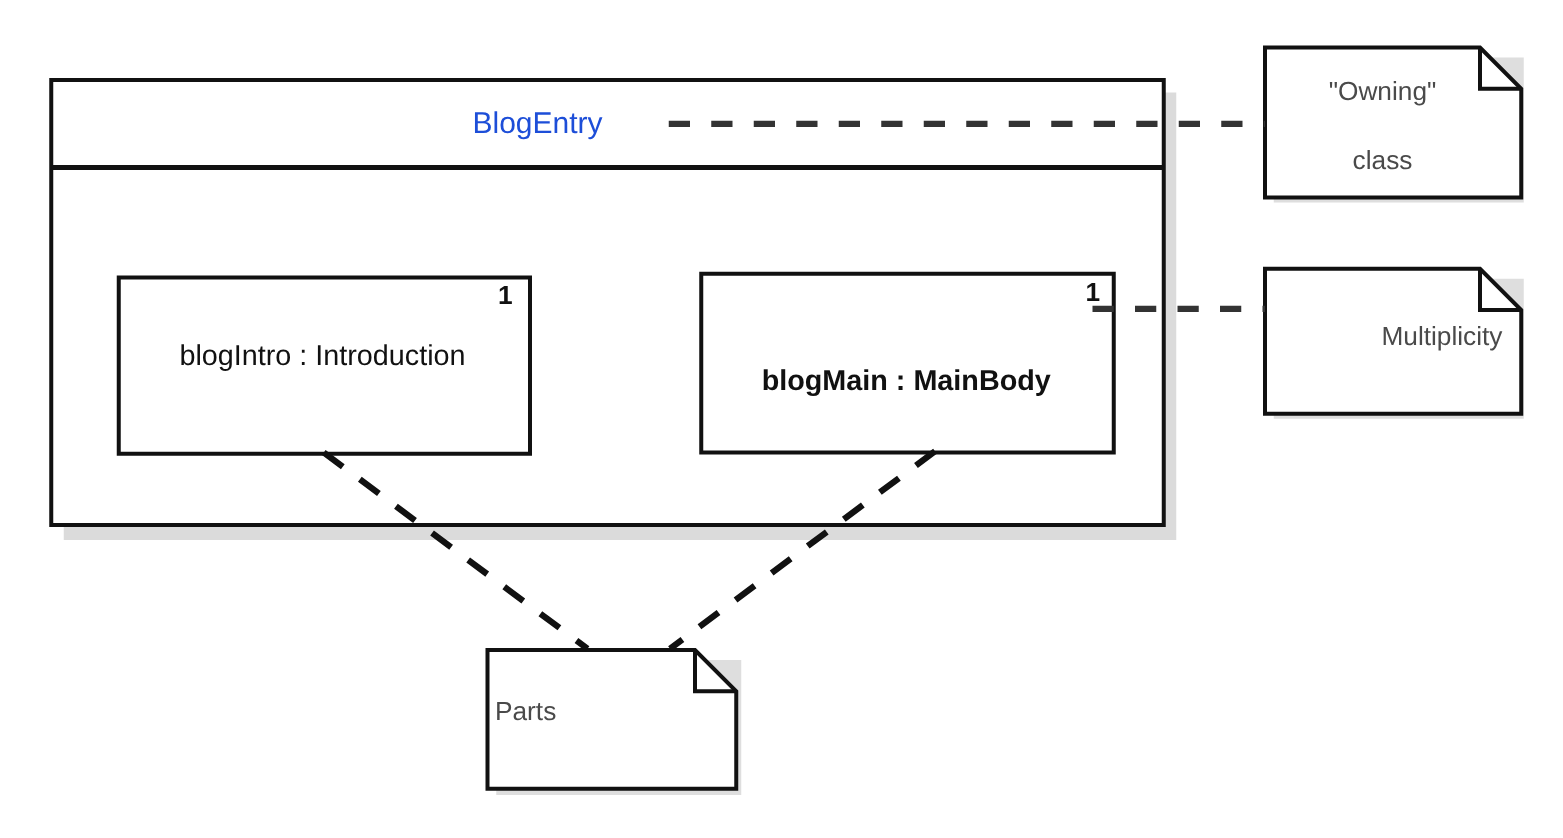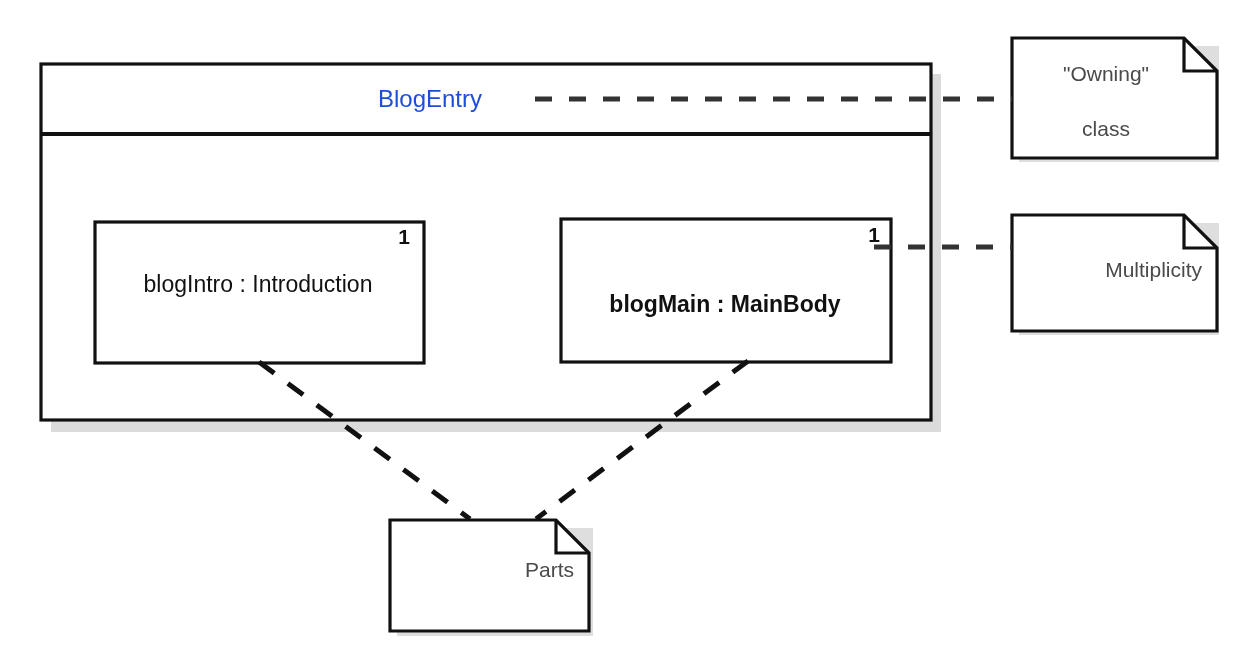--- a/index.html
+++ b/index.html
@@ -93,21 +93,21 @@
     top: 258px;
     width: 186px;
     text-align: right;
     font-size: 21px;
     color: #4a4a4a;
   }
   #note-parts-text {
     left: 396px;
     top: 558px;
     width: 178px;
-    text-align: right;
+    text-align: left;
     font-size: 21px;
     color: #4a4a4a;
   }
 </style>
 </head>
 <body>
 
 <div id="diagram-root">
 
   <svg id="svg-layer" viewBox="0 0 1250 670">

